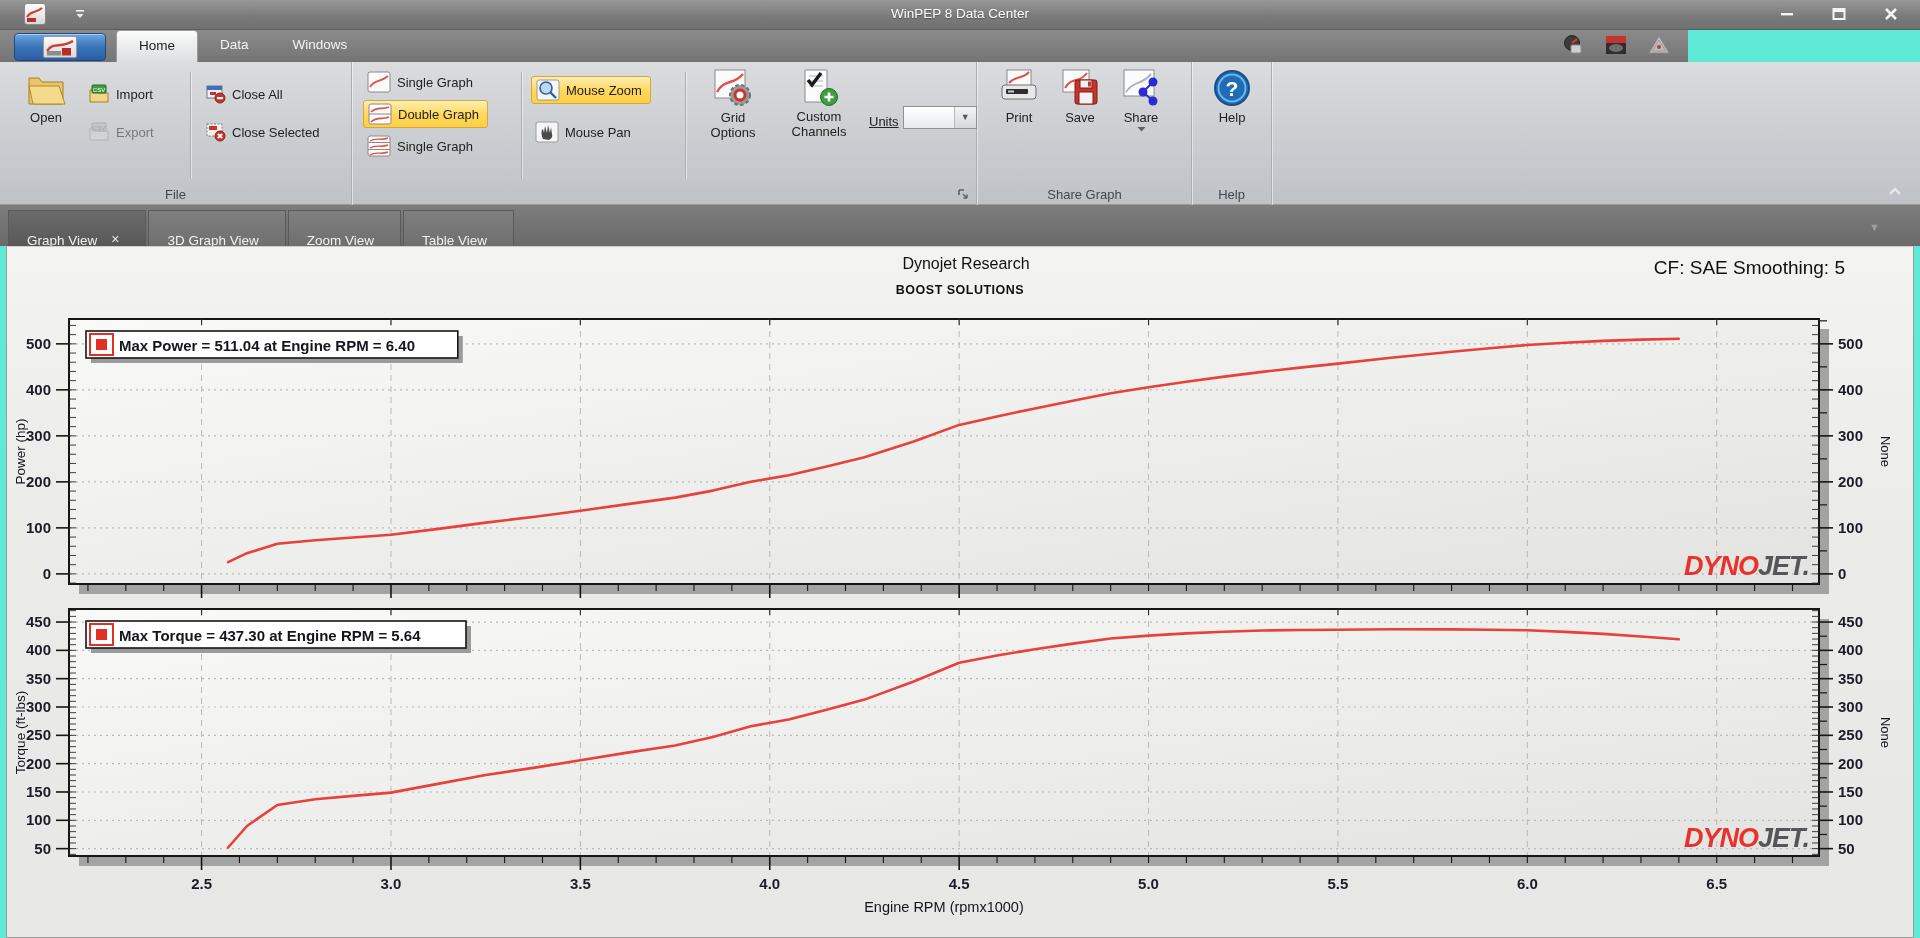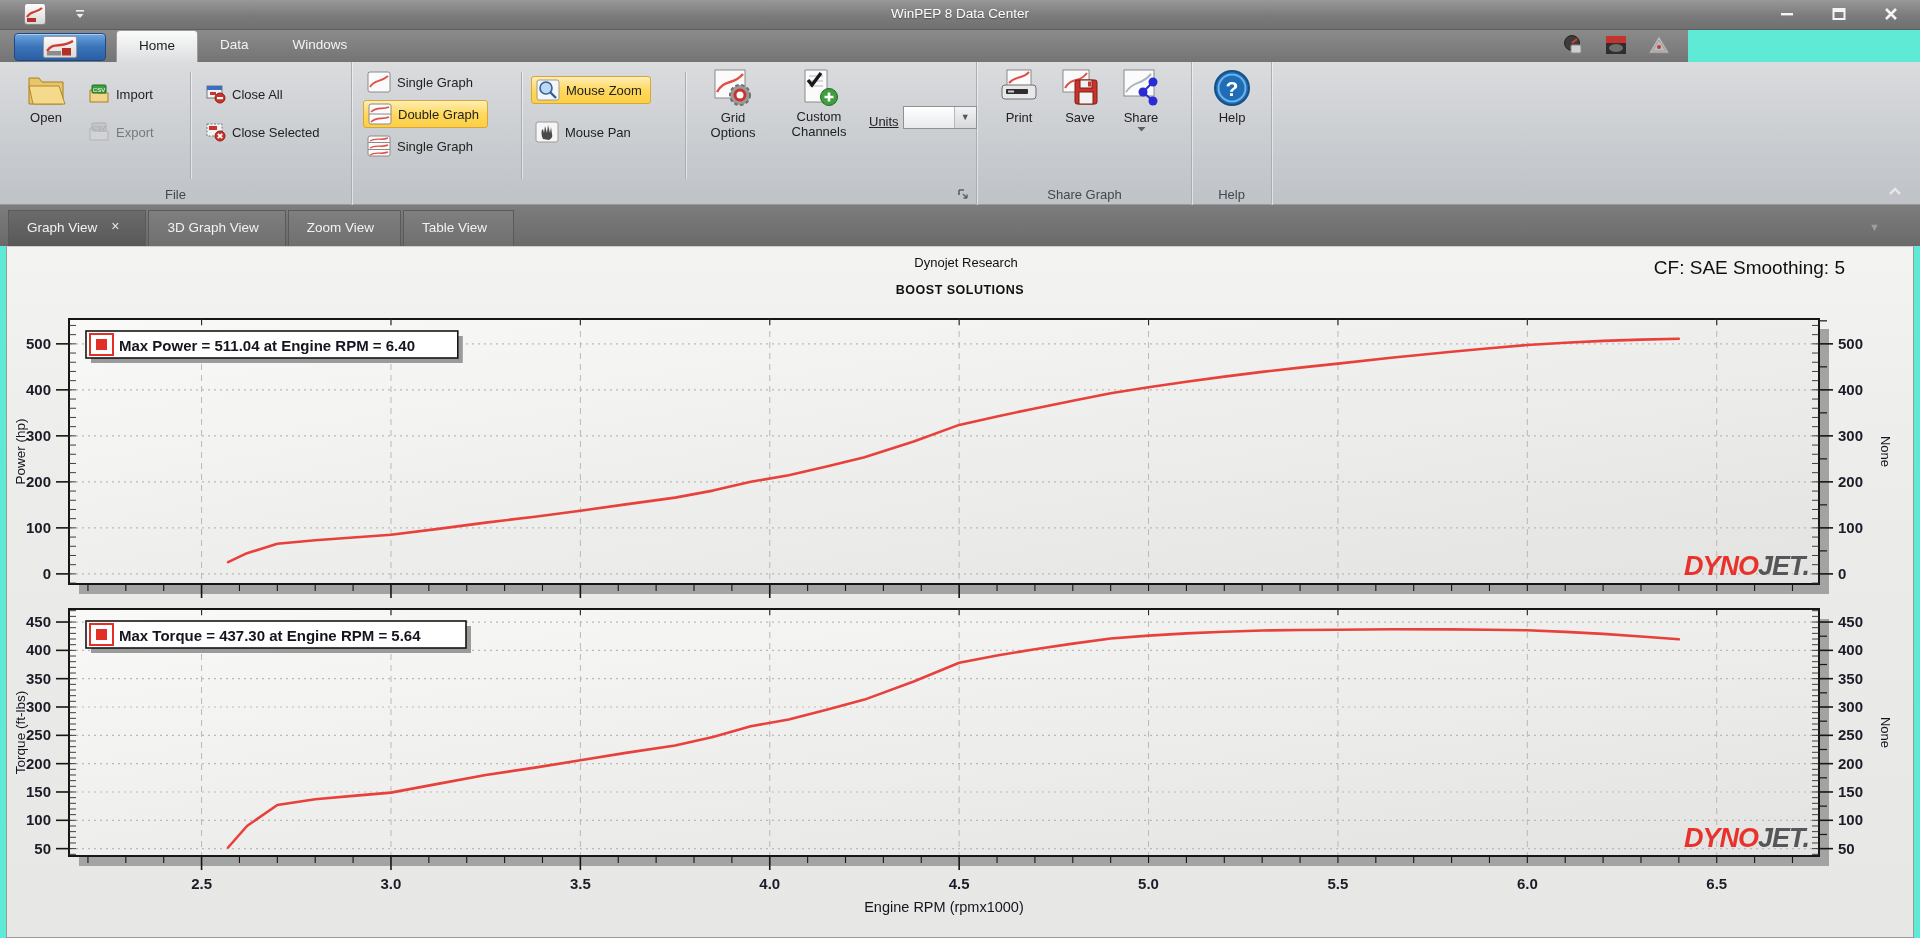--- a/index.html
+++ b/index.html
@@ -40,29 +40,29 @@
   .vsep { position:absolute; top:10px; bottom:26px; width:1px; background:#aaadb2; box-shadow:1px 0 0 rgba(255,255,255,.5); }
   .units-wrap { position:absolute; display:flex; align-items:flex-end; gap:4px; font-size:13px; color:#222;text-decoration:underline; }
   .combo { width:74px; height:23px; background:linear-gradient(#ffffff,#e8eaec); border:1px solid #8e9196; position:relative; }
   .combo .arr { position:absolute; right:0; top:0; width:22px; height:21px; background:linear-gradient(#f2f3f4,#d6d9dc); border-left:1px solid #b4b7bb; color:#555; font-size:9px; text-align:center; line-height:20px; }
   .launcher { position:absolute; right:5px; bottom:4px; width:14px; height:14px; }
   .collapse { position:absolute; right:16px; top:121px; width:18px; height:14px; }
 
   
   .docstrip { position:absolute; left:0; top:205px; width:1920px; height:41px; background:linear-gradient(#7d7d7d,#6a6a6a); }
   .dtabs { position:absolute; left:8px; top:5px; height:36px; display:flex; }
-  .dtab { padding:9px 26px 0 18px; font-size:13.5px; color:#f2f2f2; background:linear-gradient(#7f7f7f,#6f6f6f); border:1px solid #5a5a5a; border-bottom:none; margin-right:2px; }
+  .dtab { padding:22px 26px 0 18px; font-size:13.5px; color:#f2f2f2; background:linear-gradient(#7f7f7f,#6f6f6f); border:1px solid #5a5a5a; border-bottom:none; margin-right:2px; }
   .dtab.active { background:linear-gradient(#6b6b6b,#585858); display:flex; gap:14px; }
   .dtab .x { color:#e8e8e8; font-size:14px; line-height:13px; }
   .strip-chevron { position:absolute; right:40px; top:16px; color:#9c9c9c; font-size:11px; }
 
   
   .panel { position:absolute; left:6px; top:246px; width:1908px; height:692px;
     background:linear-gradient(#f3f3f2,#ebebea 40%,#e7e7e6); border:1px solid #9a9a9a; border-top:1px solid #cfcfcf; }
-  .doc-title { position:absolute; left:12px; right:0; top:8px; text-align:center; font-size:13px; color:#101010; }
+  .doc-title { position:absolute; left:12px; right:0; top:8px; text-align:center; font-size:16px; color:#101010; }
   .doc-sub { position:absolute; left:0; right:0; top:36px; text-align:center; font-size:12.5px; font-weight:bold; letter-spacing:.5px; color:#101010; }
   .doc-cf { position:absolute; right:68px; top:10px; font-size:19px; color:#101010; }
   #charts-svg { position:absolute; left:0; top:0; width:1908px; height:692px; }
 
   .icon-svg { display:block; }
 </style>
 </head>
 <body>
 
 <div class="app">

